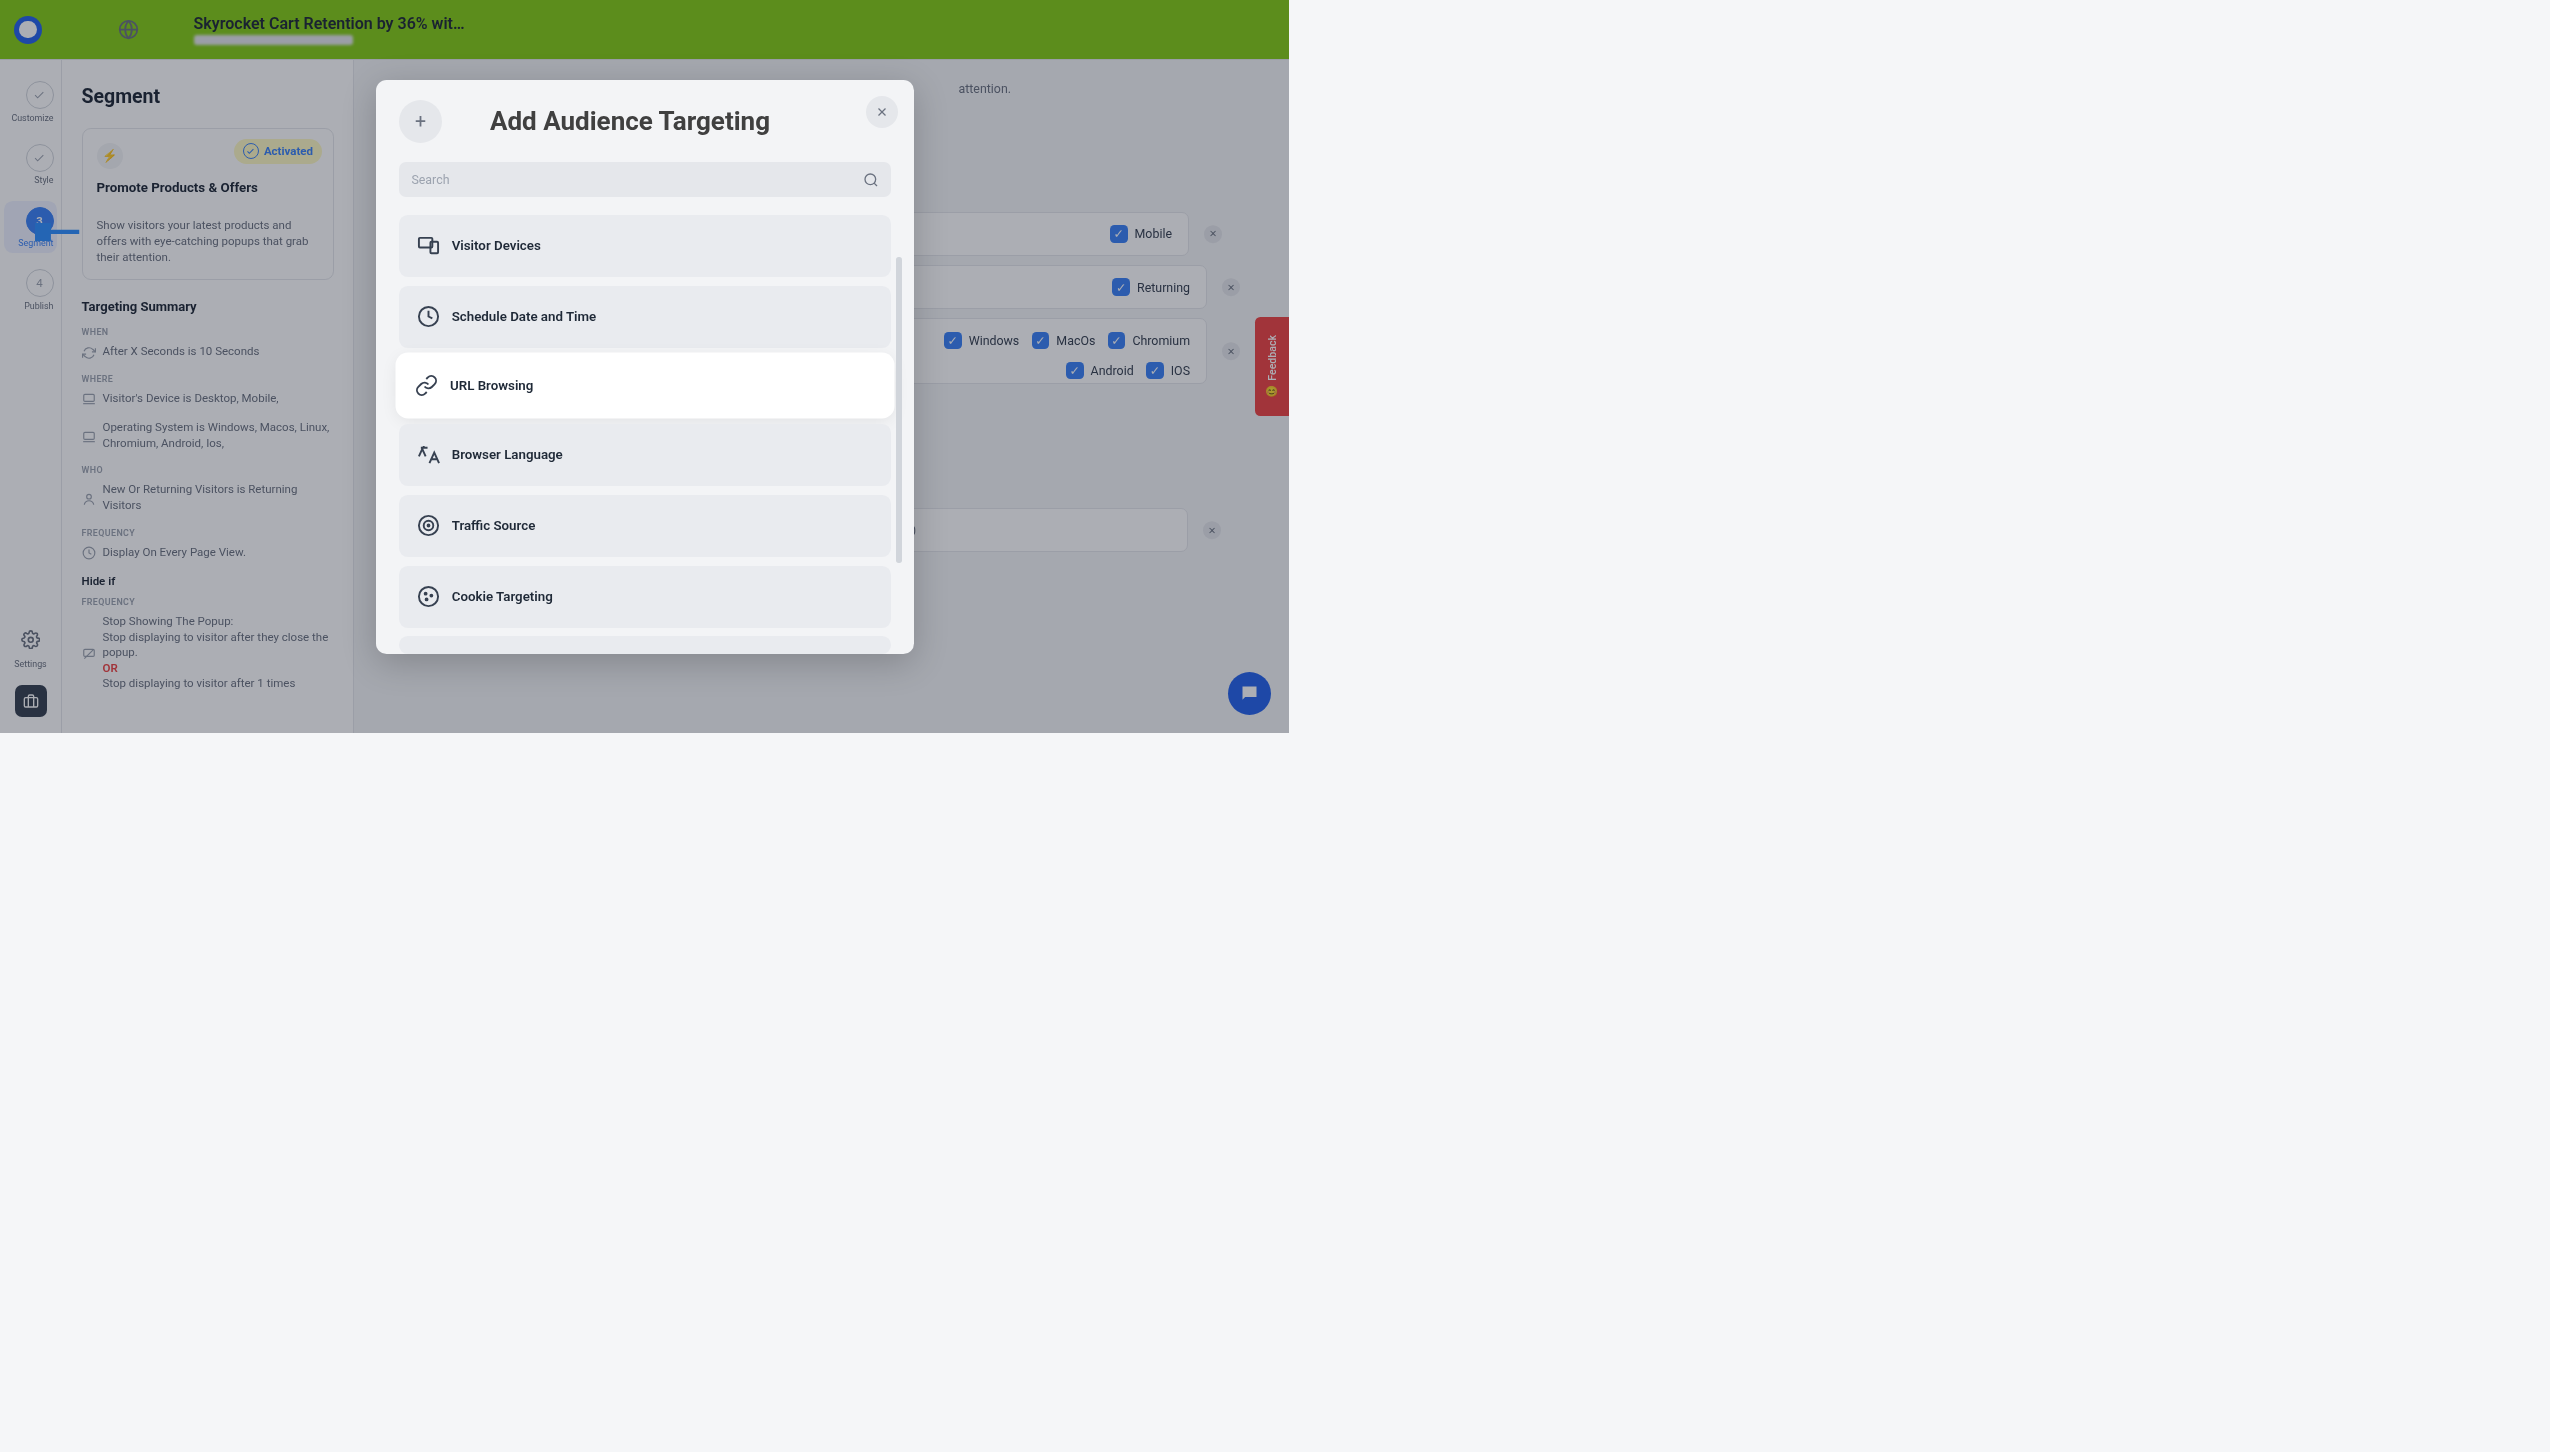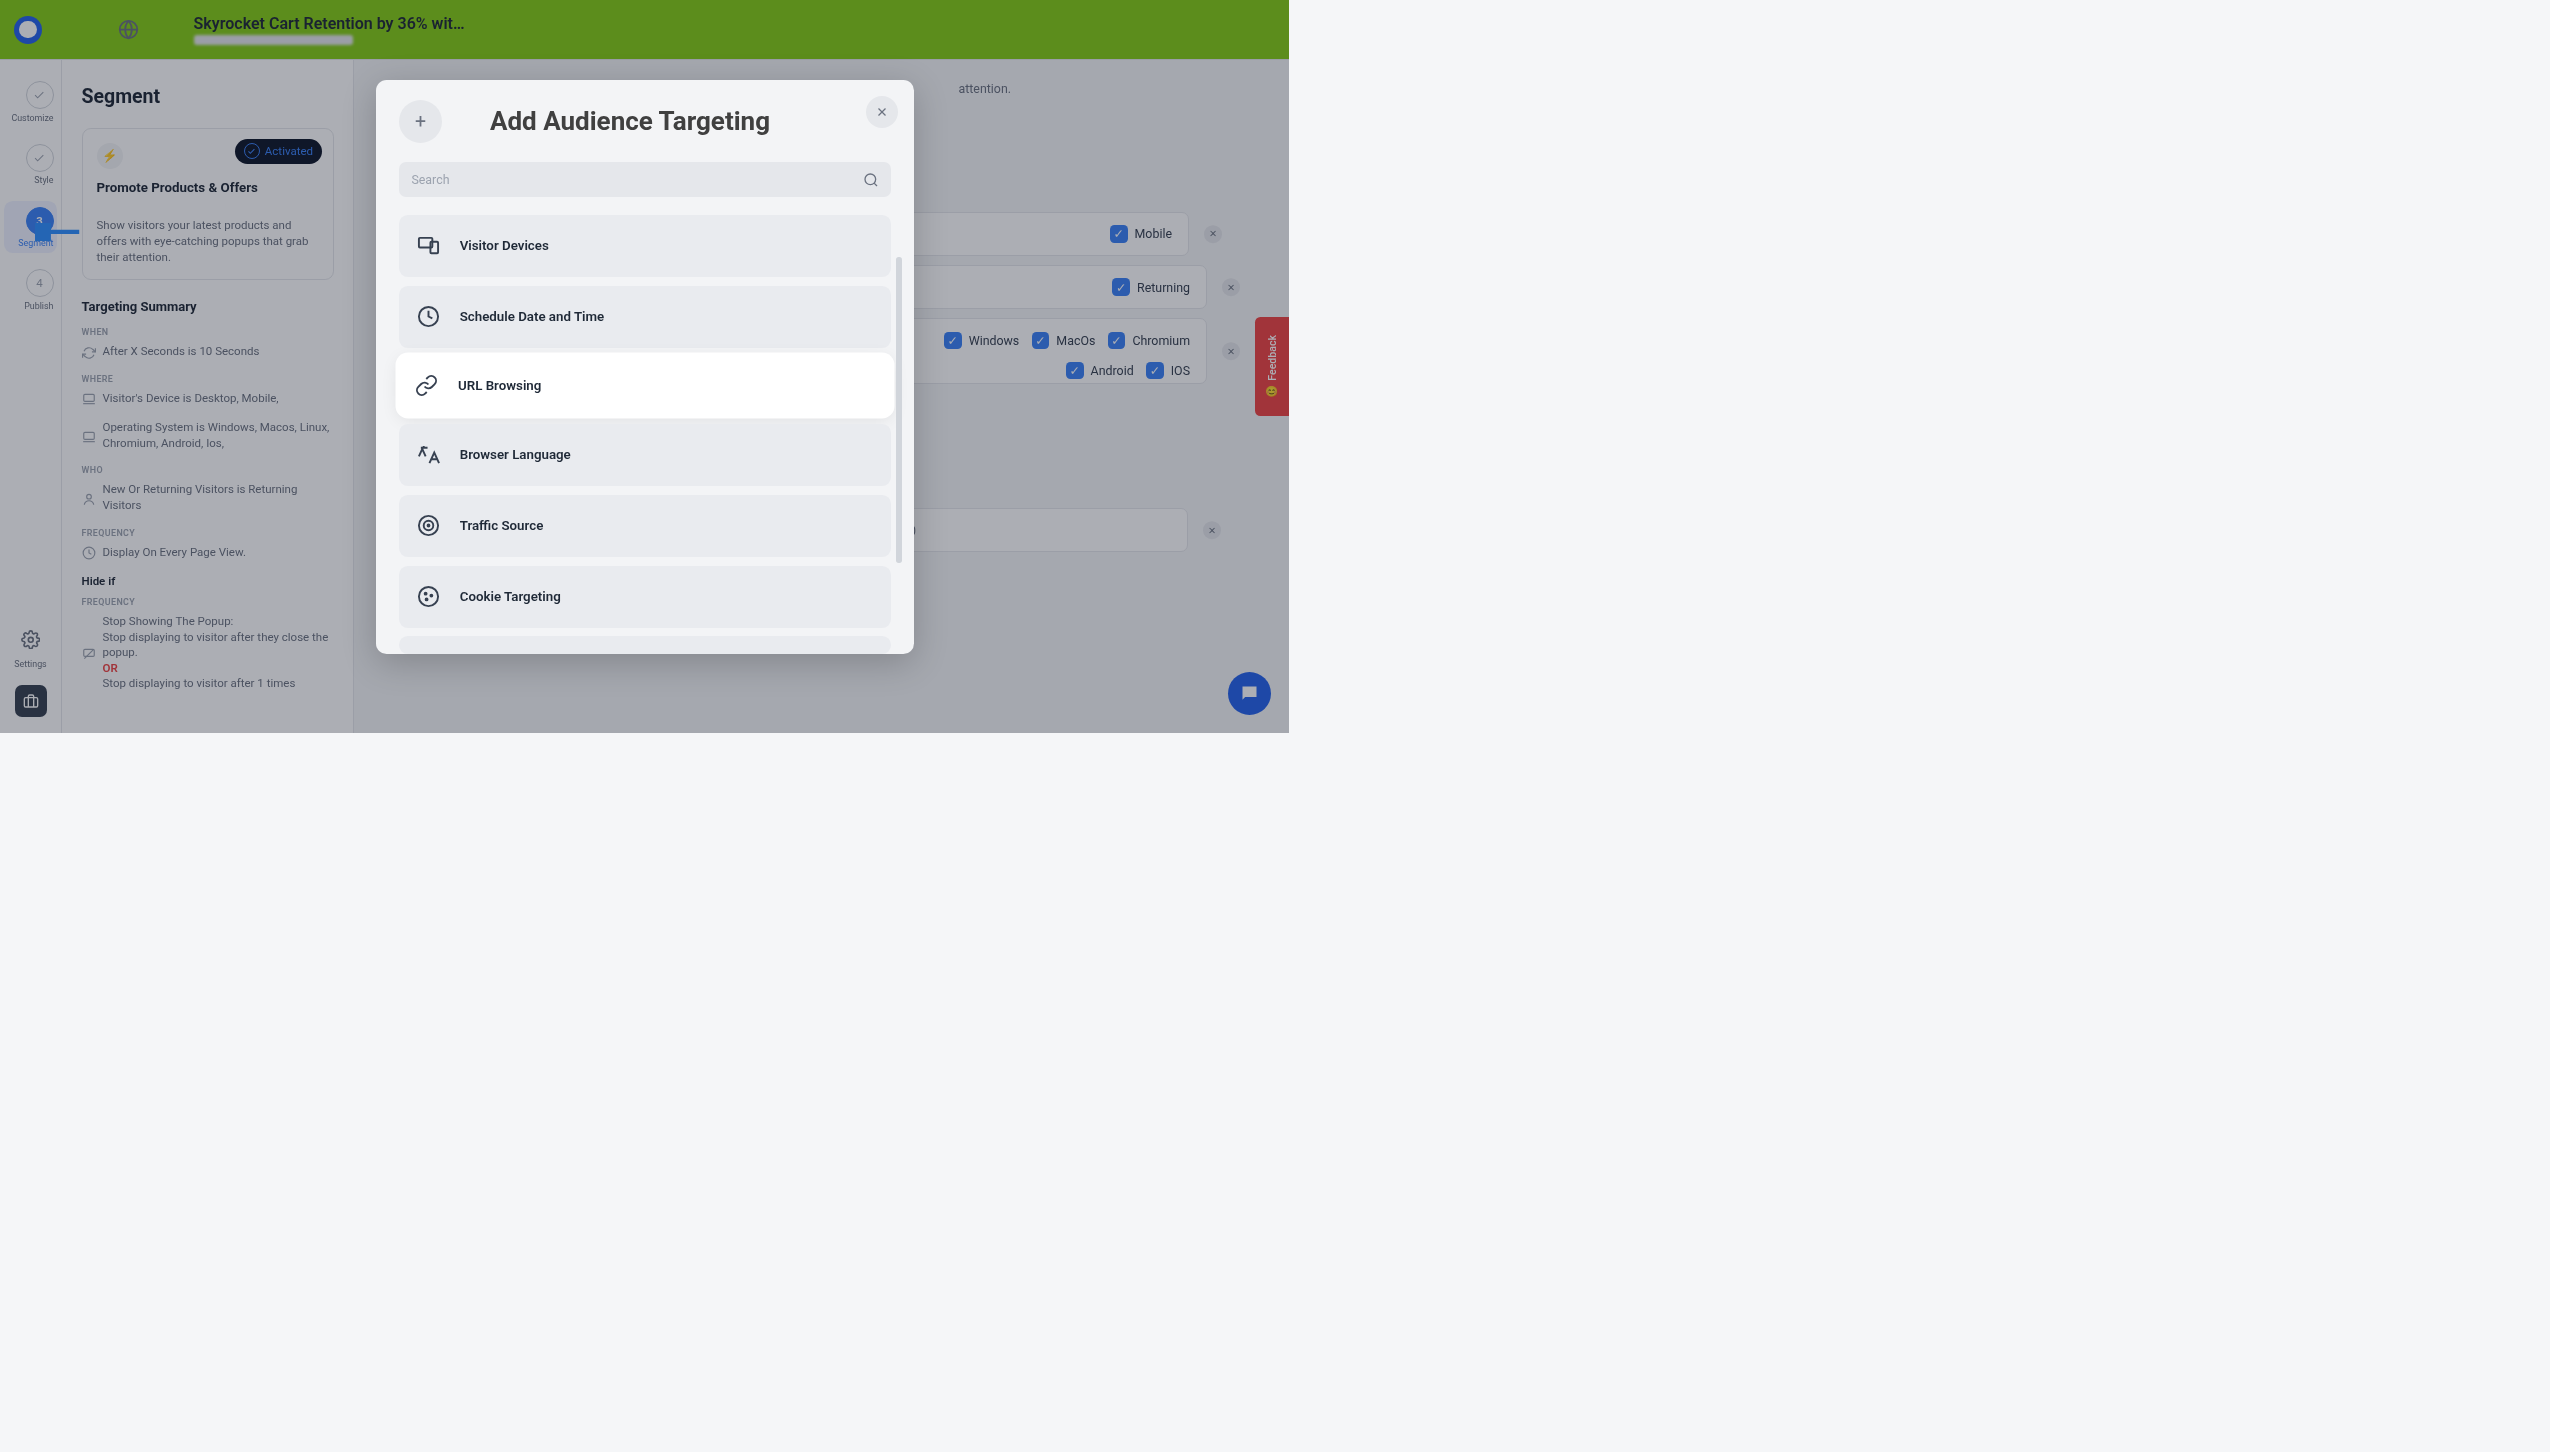--- a/index.html
+++ b/index.html
@@ -20,21 +20,21 @@
 .rail-label { font-size: 8.9px; color: #6b7280; }
 .rail-item.active .rail-label { color:#3b82f6; }
 .rail-bottom { margin-top: auto; display:flex; flex-direction:column; align-items:center; gap:16px; padding-bottom:16px;}
 .rail-bottom-btn { width:32px; height:32px; display:flex; align-items:center; justify-content:center; color:#6b7280; border-radius:7px;}
 .rail-bottom-btn.dark { background:#374151; color:#fff; }
 
 .sidebar { position: absolute; left: 62px; top: 60px; bottom: 0; width: 292px; background: #fff; border-right: 0.9px solid #e5e7eb; overflow-y: auto; padding: 25px 19.5px; }
 .sidebar h2 { font-size: 19.5px; font-weight: 700; color: #1f2937; margin-bottom: 19.5px; }
 .card { border: 0.9px solid #e5e7eb; border-radius: 8.9px; padding: 14px; margin-bottom: 19.5px; position:relative; }
 .card-bolt { width:26.6px; height:26.6px; background:#f3f4f6; border-radius:50%; display:flex; align-items:center; justify-content:center; font-size:12.4px; color:#6b7280; margin-bottom:10.6px;}
-.activated { position:absolute; top:10.6px; right:10.6px; display:flex; align-items:center; gap:5.3px; color:#3b82f6; font-size:11.5px; font-weight:400; background:#0f172a; padding:4.4px 8.9px; border-radius:12.4px;}
+.activated { position:absolute; top:10.6px; right:10.6px; display:flex; align-items:center; gap:5.3px; color:#3b82f6; font-size:11.5px; font-weight:700; background:#fef9c3; padding:4.4px 8.9px; border-radius:12.4px;}
 .activated-icon { width:16px; height:16px; border:1.3px solid #3b82f6; border-radius:50%; display:flex; align-items:center; justify-content:center;}
 .card h3 { font-size: 13.3px; font-weight: 700; color:#1f2937; margin-bottom: 22px; }
 .card p { font-size: 11.5px; color: #6b7280; line-height: 1.4; }
 .arrow-ann { position:absolute; left:35px; top:223px; width:46px; height:17.7px; pointer-events:none; z-index:5;}
 
 .section-title { font-size: 13px; font-weight: 700; color:#1f2937; margin-bottom: 12.4px; }
 .summary-label { font-size: 8.9px; font-weight: 600; color:#9ca3af; letter-spacing: 0.4px; margin-bottom: 7px; }
 .summary-row { display: flex; gap: 7px; margin-bottom: 14px; align-items:center; }
 .summary-icon { width: 14px; height: 14px; color: #9ca3af; flex-shrink: 0; margin-top:1.8px;}
 .summary-text { font-size: 11.5px; color: #6b7280; line-height: 1.35; }
@@ -62,21 +62,21 @@
 .modal-header { display:flex; align-items:center; gap:14px; padding:19.5px 23px; }
 .modal-plus { width:43px; height:43px; background:#e5e7eb; border-radius:50%; display:flex; align-items:center; justify-content:center; font-size:19.5px; color:#6b7280;}
 .modal-title { font-size:26px; font-weight:700; color:#404040;margin-left:34px; }
 .modal-close { position:absolute; top:16px; right:16px; width:32px; height:32px; background:#e5e7eb; border-radius:50%; display:flex; align-items:center; justify-content:center; color:#6b7280; cursor:pointer;}
 .modal-body { padding:0 23px 23px; }
 .search-wrap { position:relative; margin-bottom:17.7px; }
 .search-input { width:100%; height:35px; background:#e5e7eb; border:none; border-radius:7px; padding:0 39px 0 12.4px; font-size:12.4px; color:#374151; outline:none;}
 .search-input::placeholder { color:#9ca3af; }
 .search-icon { position:absolute; right:12.4px; top:50%; transform:translateY(-50%); color:#6b7280; width:16px; height:16px;}
 .option-list { display:flex; flex-direction:column; gap:8.9px; }
-.option-item { display:flex; align-items:center; gap:20px; padding:19.5px 17.7px; background:#e9ebef; border-radius:8.9px; cursor:pointer;}
+.option-item { display:flex; align-items:center; gap:12px; padding:19.5px 17.7px; background:#e9ebef; border-radius:8.9px; cursor:pointer;}
 .option-item.highlighted { background:#fff; box-shadow:0 0 0 3.5px rgba(255,255,255,1), 0 3.5px 17.7px rgba(0,0,0,0.1); padding:17.7px 16px;}
 .option-icon { width:23px; height:23px; color:#374151; flex-shrink:0;}
 .option-label { font-size:13.3px; font-weight:600; color:#1f2937; }
 .scroll-track { position:absolute; right:12.4px; top:177px; width:5.3px; height:407px; background:transparent;}
 .scroll-thumb { width:5.3px; height:306px; background:#d1d5db; border-radius:2.7px; position:absolute; top:0;}
 
 svg { display:block; }
 </style>
 </head>
 <body>

